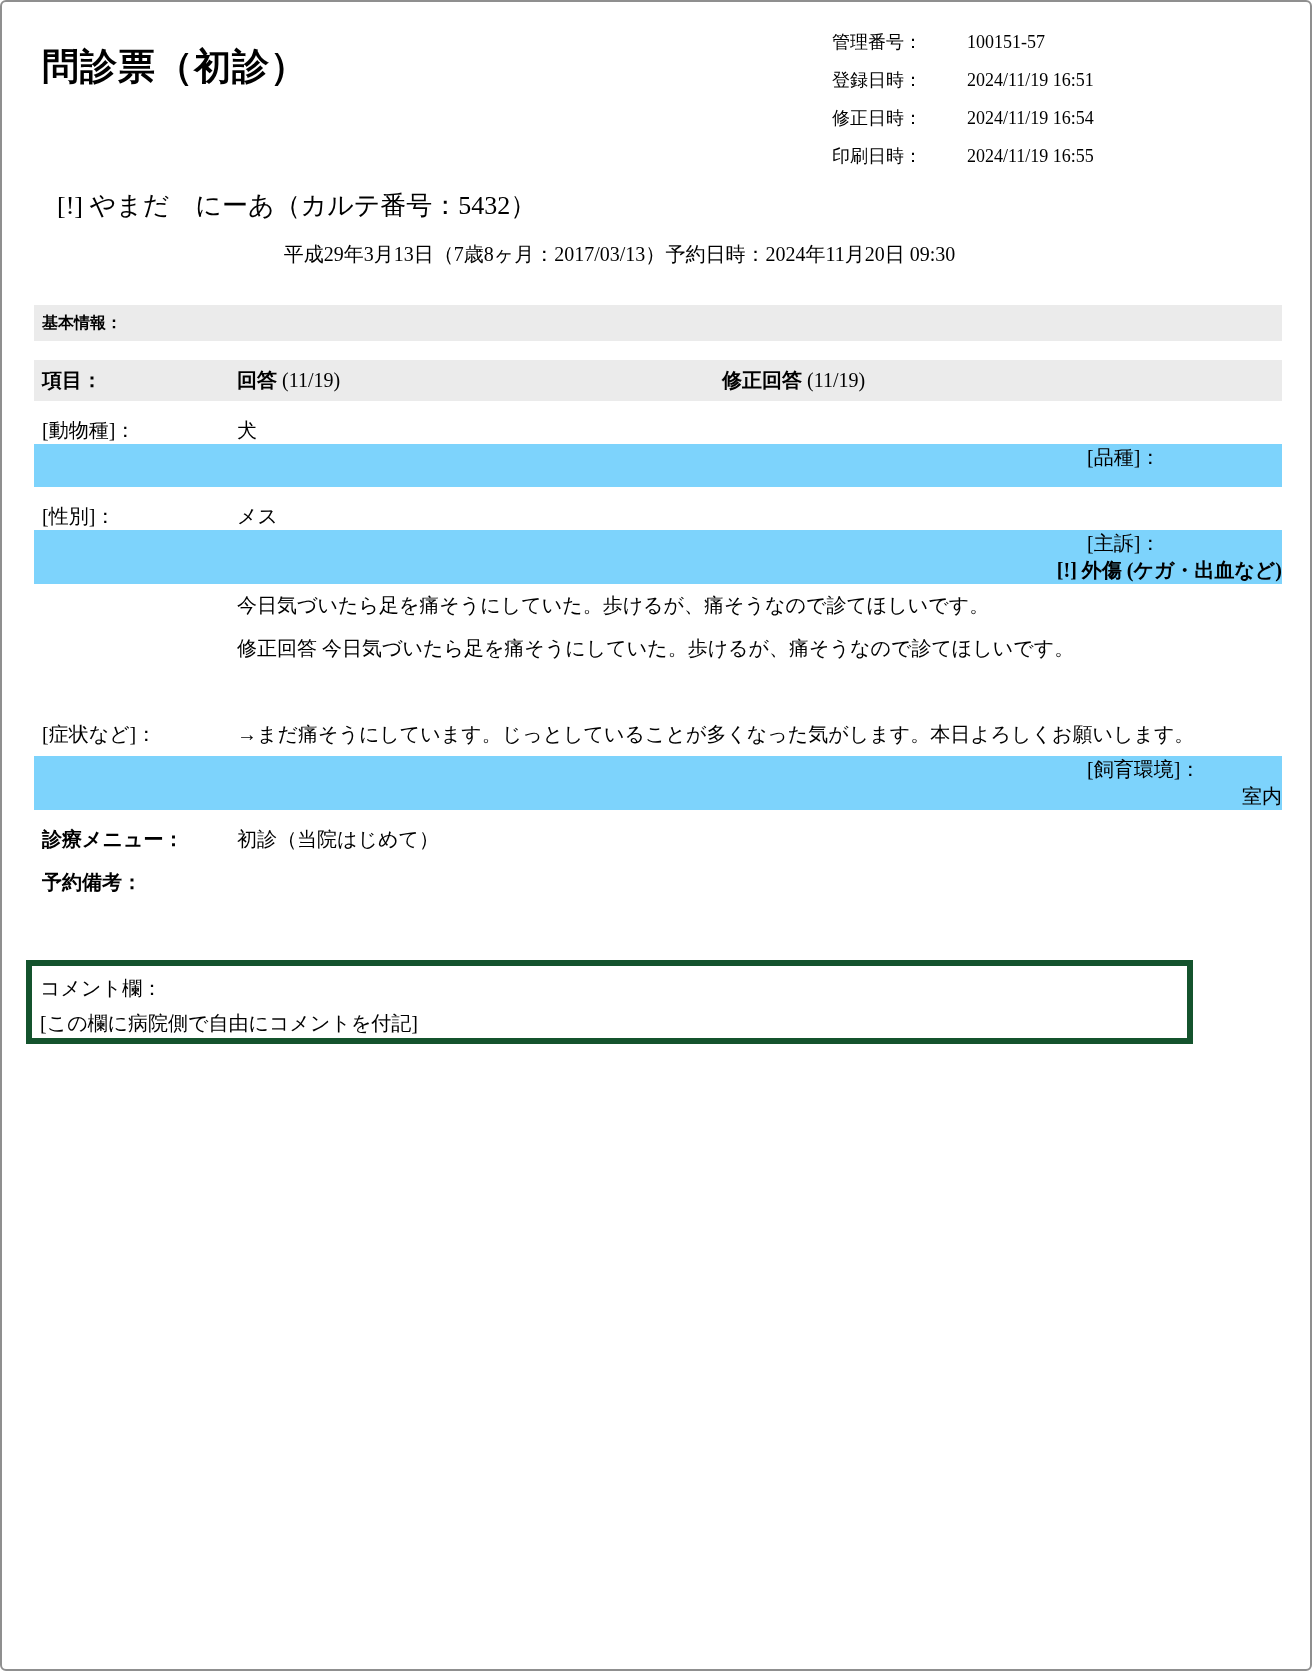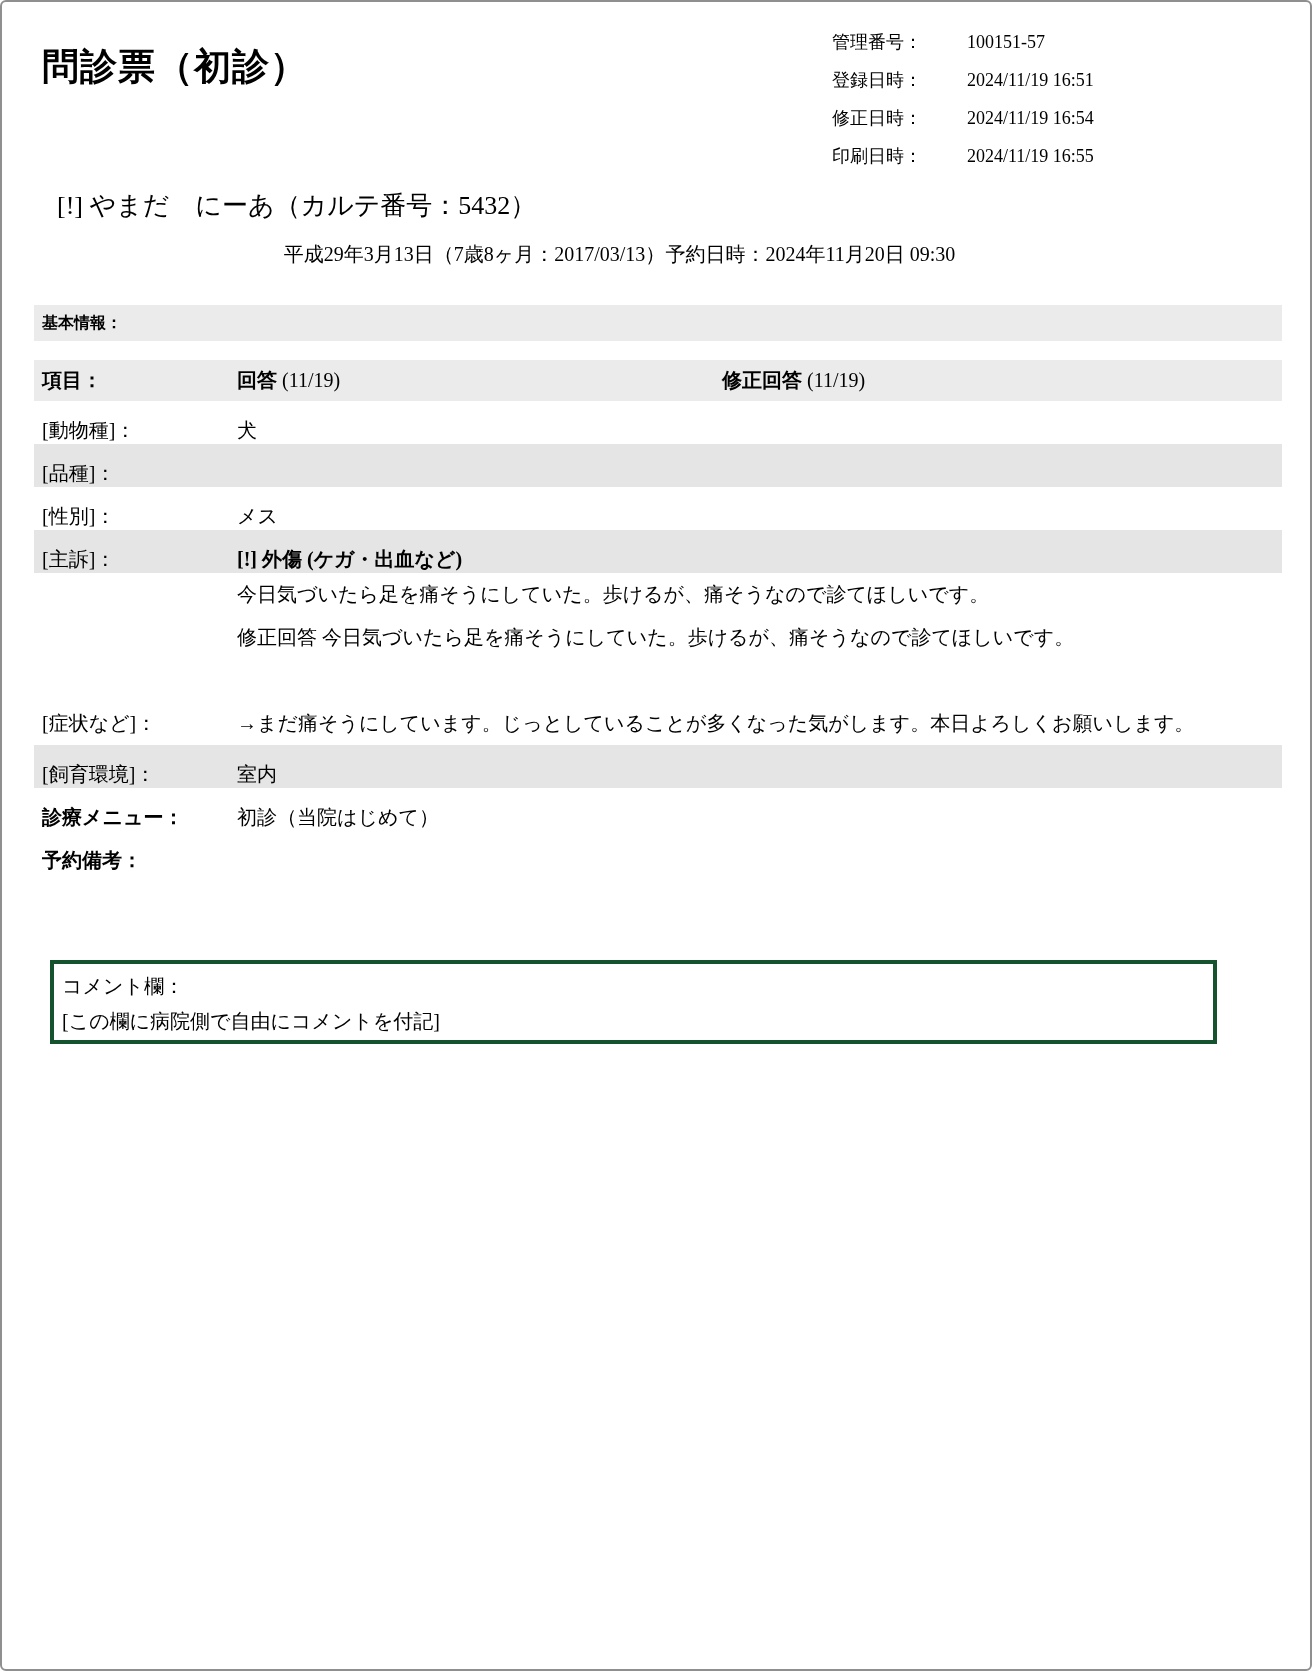--- a/index.html
+++ b/index.html
@@ -96,35 +96,35 @@
   }
   .t-col-item   { width: 195px; flex-shrink: 0; }
   .t-col-answer { width: 485px; flex-shrink: 0; }
   .t-col-revised{ flex: 1; }
   .t-row {
     min-height: 43px;
     display: flex;
     align-items: flex-end;
     padding-left: 8px;
   }
-  .t-row.shaded { background: #e5e5e5; }
+  .t-row.shaded { background: #7dd3fc; flex-direction: column; }
   .t-label { width: 195px; flex-shrink: 0; }
   .t-value { flex: 1; }
   .t-row.multiline { align-items: flex-end; }
   .t-value-block { flex: 1; padding-right: 50px; }
   .t-value-block p { line-height: 43px; }
 
   
   .comment-box {
     position: absolute;
-    left: 48px;
+    left: 24px;
     top: 958px;
     width: 1167px;
     height: 84px;
-    border: 4px solid #14532d;
+    border: 6px solid #14532d;
     font-size: 20px;
     padding: 5px 8px 0 8px;
     line-height: 35px;
   }
 </style>
 </head>
 <body>
 
 <div class="page">
 

